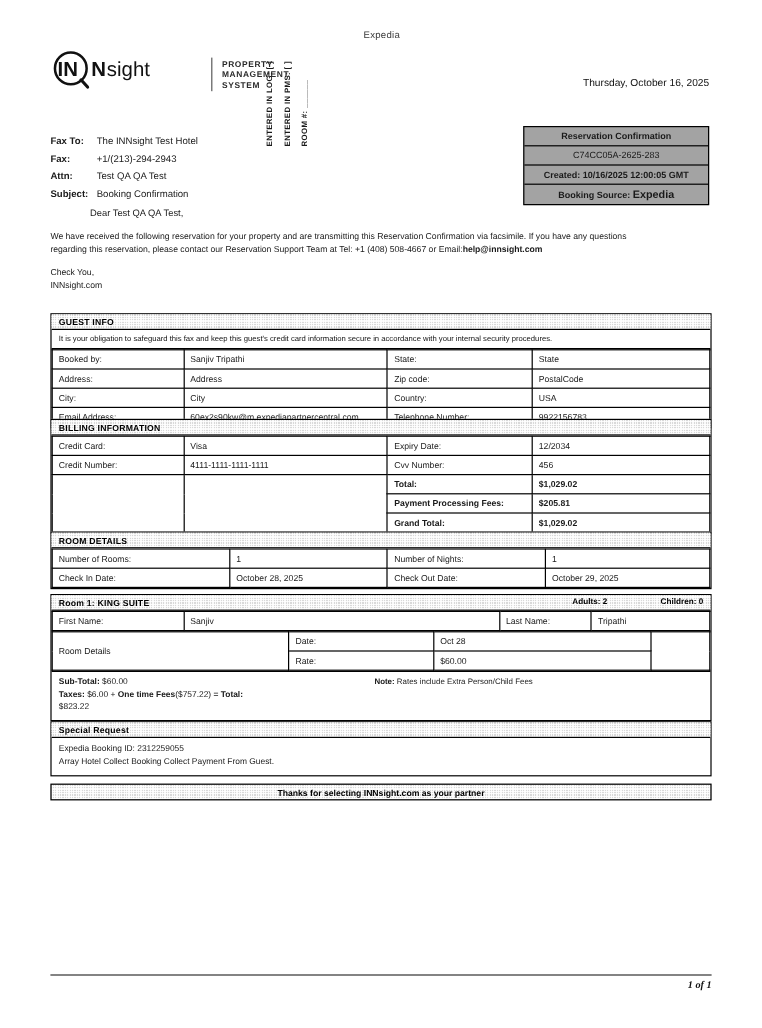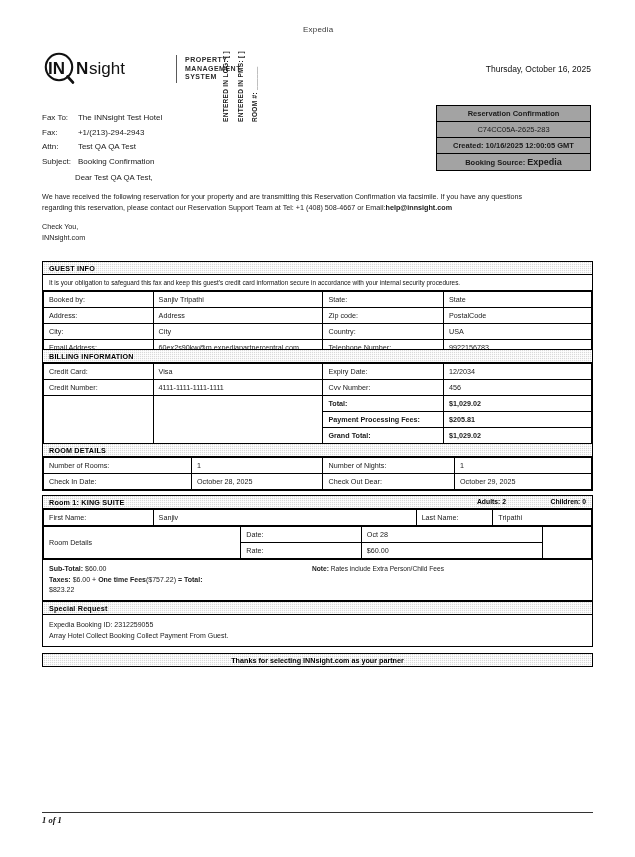--- a/index.html
+++ b/index.html
@@ -13,21 +13,21 @@
     overflow:hidden;
   }
   .page { position:relative; width:635px; height:857px; padding:0; }
 
   
   .top-band { position:relative; height:100px; }
   .expedia-tag {
     position:absolute; left:303px; top:25px;
     font-size:8px; color:#3a3a3a; letter-spacing:.2px;
   }
-  .logo-block { position:absolute; left:42px; top:52px; display:flex; align-items:center; }
+  .logo-block { position:absolute; left:42px; top:42px; display:flex; align-items:flex-end; }
   .logo-mark { position:relative; width:130px; height:34px; }
   .logo-mark svg { display:block; }
   .logo-divider {
     width:1px; height:28px; background:#5a5a5a; margin:0 8px 0 4px;
   }
   .logo-tag {
     font-size:7px; line-height:8.5px; letter-spacing:.5px;
     color:#2b2b2b; font-weight:bold; text-transform:uppercase;
   }
 
@@ -61,21 +61,21 @@
   .conf-row { border-bottom:1.1px solid #000; padding:3px 2px; font-size:7.5px; }
   .conf-row:last-child { border-bottom:none; }
   .conf-row.b { font-weight:bold; }
   .conf-src { font-weight:bold; }
   .conf-src .val { font-size:9px; }
 
   
   .faxto { position:absolute; left:42px; top:112px; font-size:8px; line-height:12.5px; }
   .faxto table { border-collapse:collapse; }
   .faxto td { padding:0 0 2px 0; vertical-align:top; font-size:8px; }
-  .faxto td.k { font-weight:normal; padding-right:7px; white-space:nowrap; }
+  .faxto td.k { font-weight:bold; padding-right:7px; white-space:nowrap; }
 
   
   .letter { position:absolute; left:42px; top:172px; width:510px; font-size:7.2px; line-height:11px; }
   .letter .greet { margin-bottom:8px; font-size:7.8px;margin-left:33px; }
   .letter .para { margin-bottom:9px; }
   .letter .para b { font-weight:bold; }
   .letter .sign { line-height:10.5px; }
 
   
   .section { position:absolute; left:42px; width:551px; }
@@ -132,21 +132,21 @@
     height:14px; text-align:center;
   }
   .thanks span {
     font-size:7.2px; font-weight:bold; color:#000; line-height:14px; display:block;
   }
 
   
   .footer { position:absolute; left:42px; width:551px; top:812px; }
   .footer .rule { border-top:1.1px solid #333; }
   .footer .pg {
-    text-align:left; font-size:8.5px; font-weight:bold; font-style:italic;
+    text-align:right; font-size:8.5px; font-weight:bold; font-style:italic;
     font-family:"Liberation Serif", serif; padding-top:2px; color:#111;
   }
 </style>
 </head>
 <body>
 
 <div class="page">
 
   <div class="top-band">
 
@@ -328,21 +328,21 @@
         <tbody>
             <tr>
           <td class="lbl">Number of Rooms:</td>
           <td class="val">1</td>
           <td class="lbl">Number of Nights:</td>
           <td class="val">1</td>
         </tr>
         <tr>
           <td class="lbl">Check In Date:</td>
           <td class="val">October 28, 2025</td>
-          <td class="lbl">Check Out Dear:</td>
+          <td class="lbl">Check Out Date:</td>
           <td class="val">October 29, 2025</td>
         </tr>
       </tbody>
         </table>
     </div>
   </div>
 
   <div class="section" style="top:495px;">
     <div class="sec-outer">
       <div class="sec-head">

